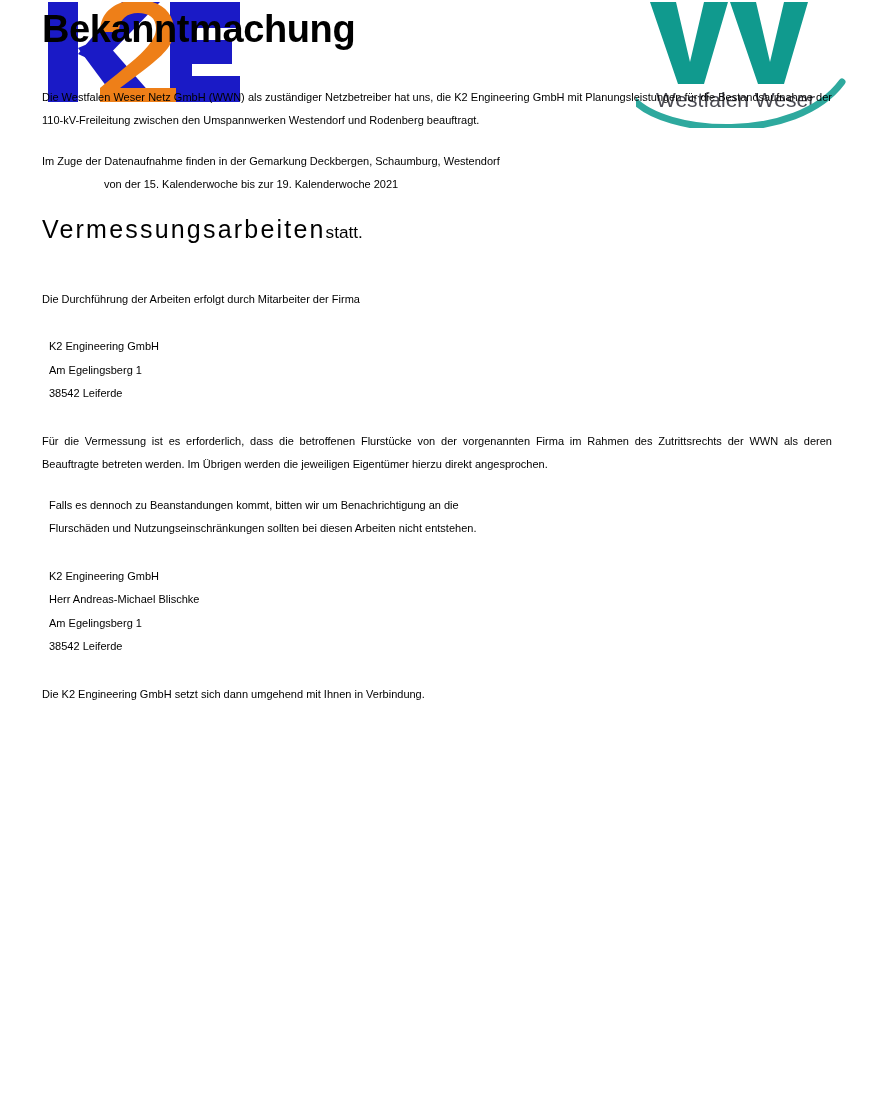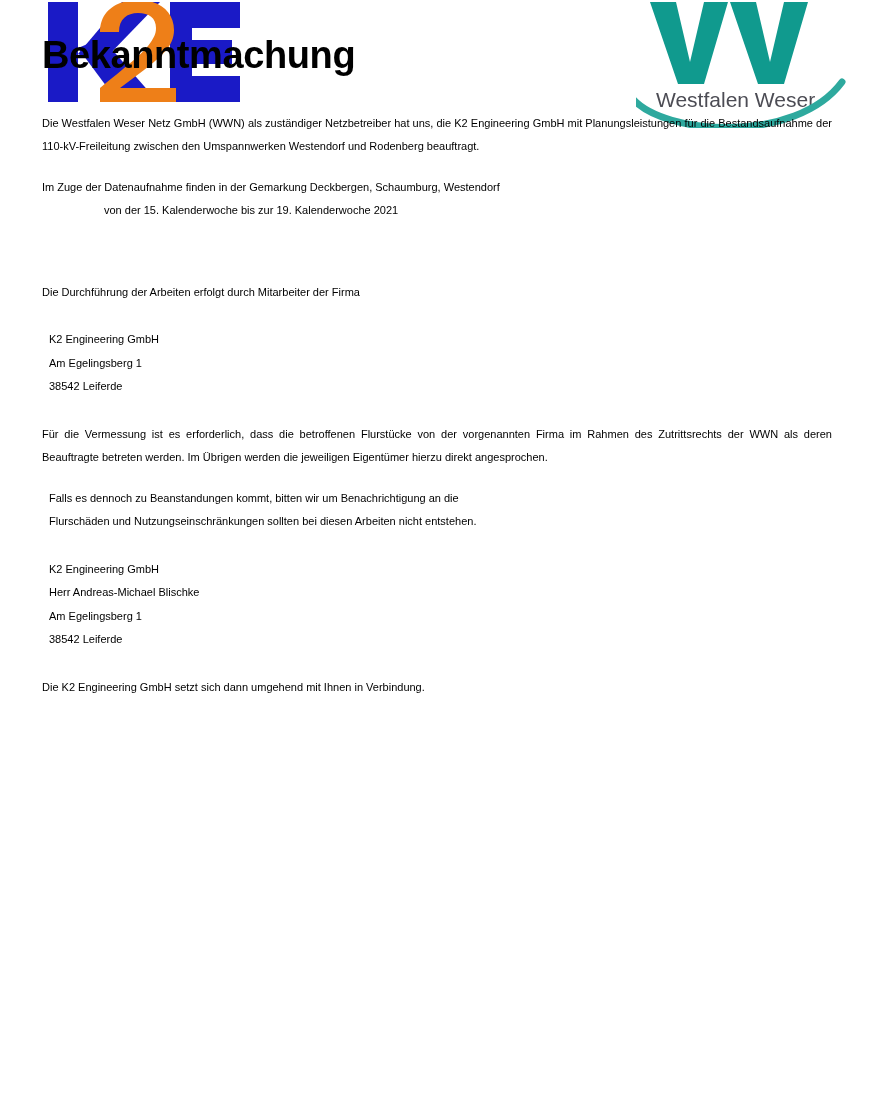--- a/index.html
+++ b/index.html
@@ -48,21 +48,21 @@
     top: 0;
     width: 790px;
   }
 
   .page-title {
     font-size: 38px;
     font-weight: bold;
     letter-spacing: -0.4px;
     line-height: 1.05;
     margin: 0;
-    padding-top: 36px;
+    padding-top: 10px;
   }
 
   .block {
     font-size: 11px;
     line-height: 23.5px;
     margin: 0;
   }
 
   .justify {
     text-align: justify;
@@ -139,20 +139,23 @@
   <p class="block justify">Die Westfalen Weser Netz GmbH (WWN) als zuständiger Netzbetreiber hat uns, die K2 Engineering GmbH mit Planungsleistungen für die Bestandsaufnahme der 110-kV-Freileitung zwischen den Umspannwerken Westendorf und Rodenberg beauftragt.</p>
 
   <div class="gap-sm"></div>
 
   <p class="block justify">Im Zuge der Datenaufnahme finden in der Gemarkung Deckbergen, Schaumburg, Westendorf</p>
 
   <p class="block indented">von der 15. Kalenderwoche bis zur 19. Kalenderwoche 2021</p>
 
   <div class="gap-sm"></div>
 
+  <p class="headline-vermessung">
+    <span>Vermessungsarbeiten</span><span class="statt">statt.</span>
+  </p>
 
   <div class="gap-sm"></div>
 
 
   <div class="gap-md"></div>
 
   <p class="block">Die Durchführung der Arbeiten erfolgt durch Mitarbeiter der Firma</p>
 
   <div class="gap-md"></div>
 

